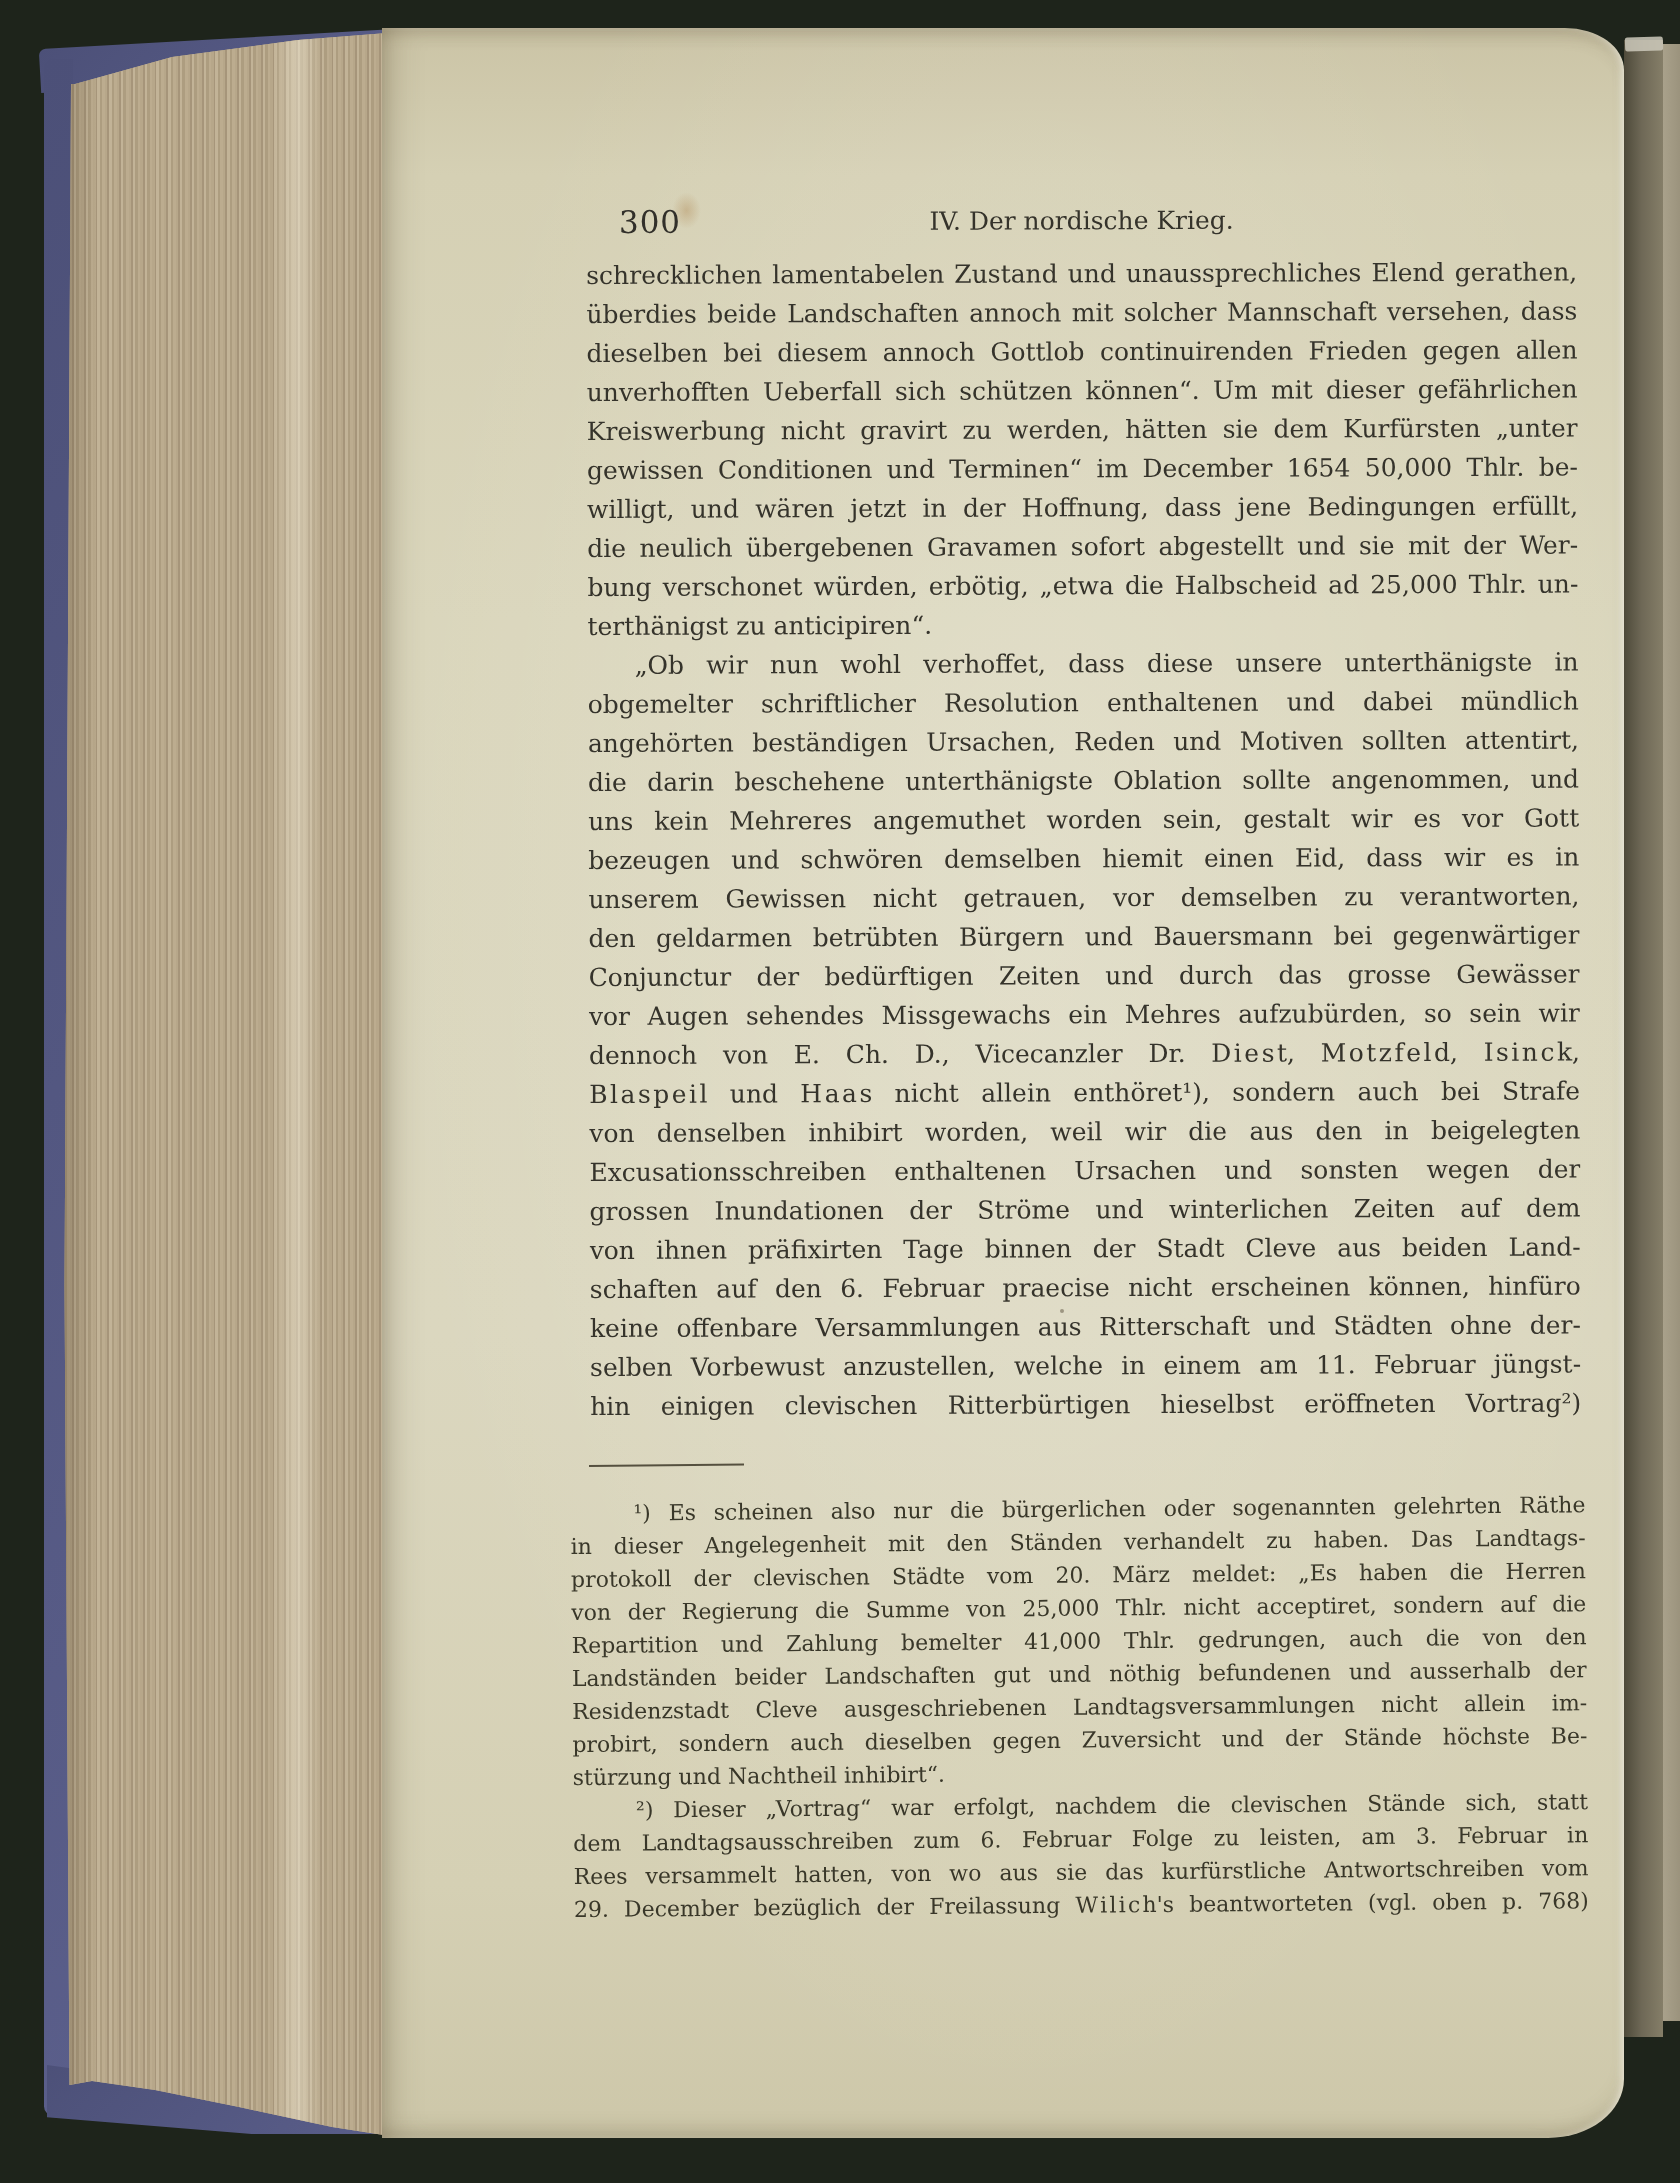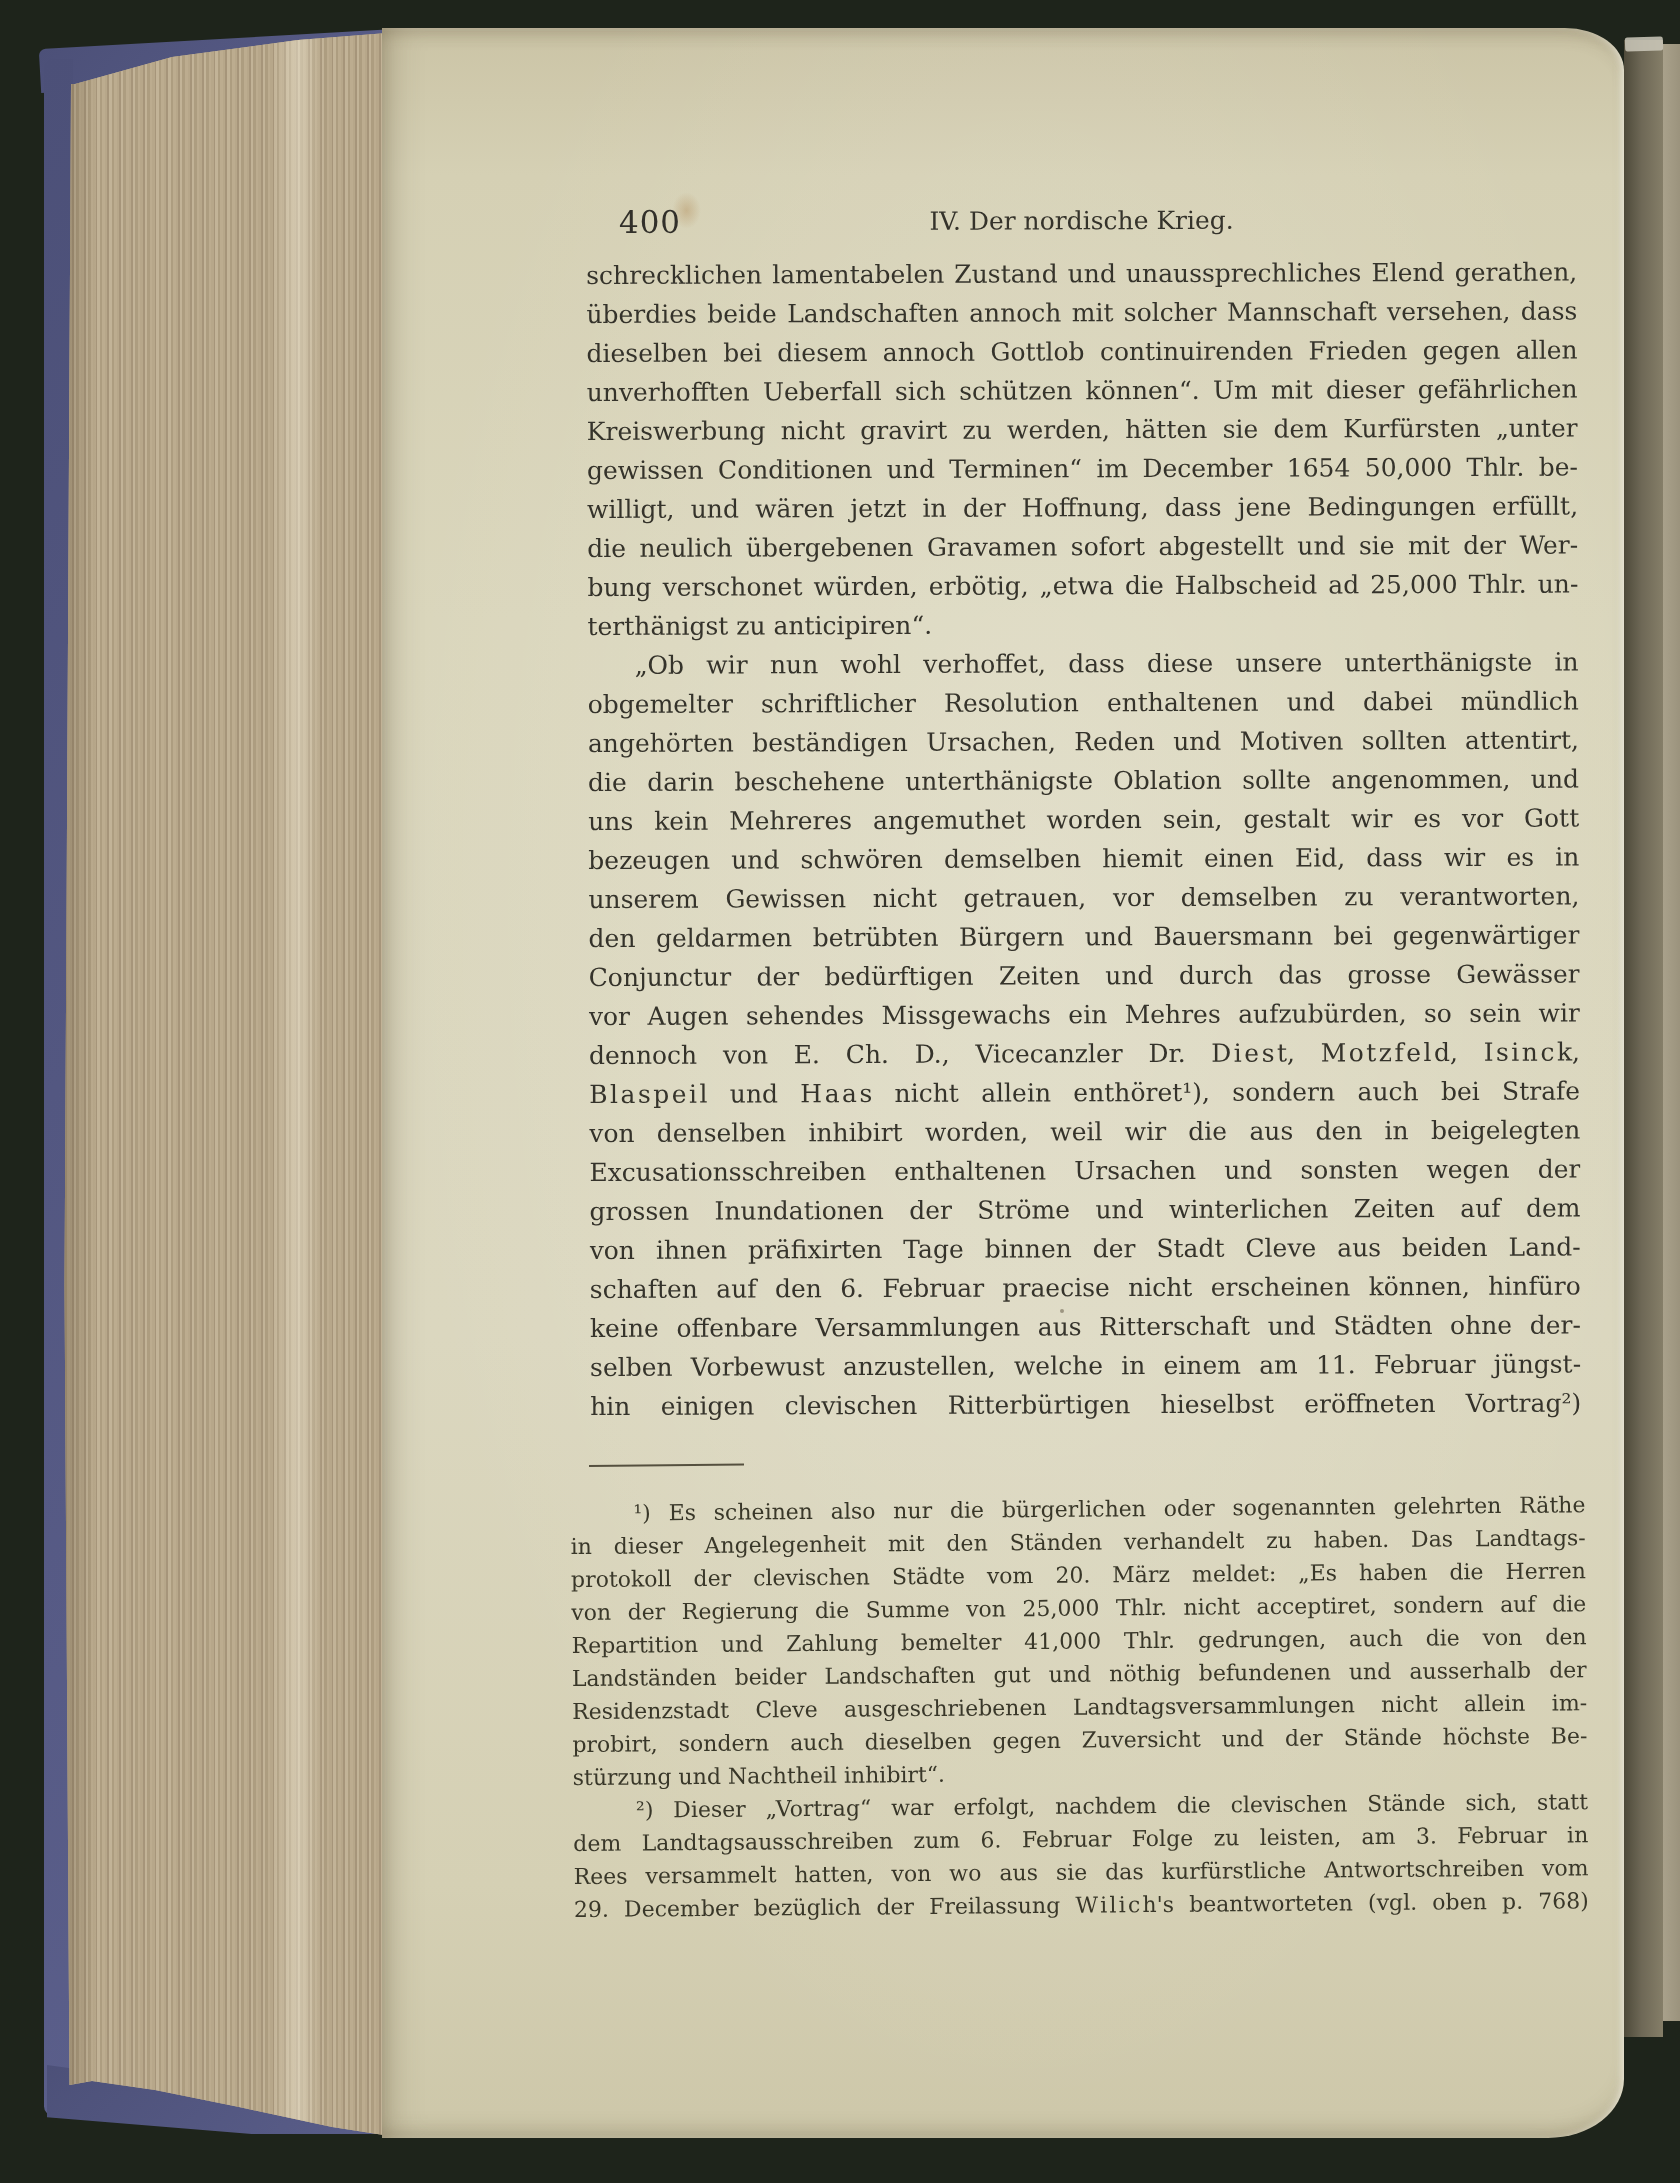--- a/index.html
+++ b/index.html
@@ -76,21 +76,21 @@
 <div id="page-gutter"></div>
 <div id="next-page-edge"></div>
 <div id="tape-glint"></div>
 
 <div id="page-stain"></div>
 <div class="speck" style="left:1060px;top:1309px;"></div>
 <div class="speck" style="left:1298px;top:1870px;width:3.4px;height:3.4px;"></div>
 
 <div id="text-block">
   <div id="header-row">
-    <span id="page-number">400</span>
+    <span id="page-number">300</span>
     <span id="running-header">IV. Der nordische Krieg.</span>
   </div>
 
   <div id="body-text">
       <div class="tl">schrecklichen lamentabelen Zustand und unaussprechliches Elend gerathen,</div>
       <div class="tl">überdies beide Landschaften annoch mit solcher Mannschaft versehen, dass</div>
       <div class="tl">dieselben bei diesem annoch Gottlob continuirenden Frieden gegen allen</div>
       <div class="tl">unverhofften Ueberfall sich schützen können“.  Um mit dieser gefährlichen</div>
       <div class="tl">Kreiswerbung nicht gravirt zu werden, hätten sie dem Kurfürsten „unter</div>
       <div class="tl">gewissen Conditionen und Terminen“ im December 1654 50,000 Thlr. be-</div>

